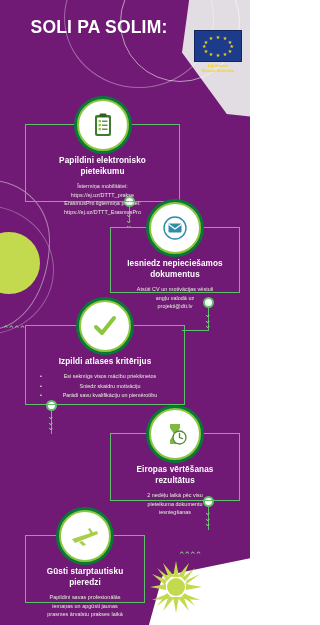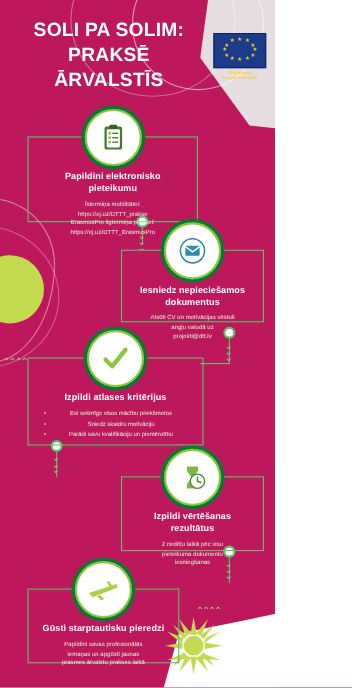--- a/index.html
+++ b/index.html
@@ -4,21 +4,21 @@
 <style>
   * { margin:0; padding:0; box-sizing:border-box; }
   html, body {
     width:250px; height:625px;
     overflow:hidden;
     font-family:"Liberation Sans", sans-serif;
   }
   .poster {
     position:relative;
     width:250px; height:625px;
-    background:#be185d;
+    background:#701a75;
     overflow:hidden;
   }
 
   
   .deco { position:absolute; pointer-events:none; }
   .deco-top-white {
     top:-30px; right:-30px;
     width:140px; height:150px;
     background:#e8e8e8;
     clip-path: polygon(38% 0%, 100% 0%, 100% 100%, 62% 96%, 30% 55%);
@@ -205,21 +205,21 @@
     position:absolute;
     left:0;
     color:#e4f1d8;
   }
 
   
   #card-1 { left:25px;  top:124px; width:155px; height:78px; }
   #card-2 { left:110px; top:227px; width:130px; height:66px; }
   #card-3 { left:25px;  top:325px; width:160px; height:80px; }
   #card-4 { left:110px; top:433px; width:130px; height:68px; }
-  #card-5 { left:25px;  top:535px; width:138px; height:68px; }
+  #card-5 { left:25px;  top:535px; width:120px; height:68px; }
 </style>
 </head>
 <body>
 
 <div class="poster">
 
   <div class="deco deco-top-white"></div>
   <div class="deco deco-top-arc1"></div>
   <div class="deco deco-top-arc2"></div>
   <div class="deco deco-left-swirl1"></div>
@@ -248,21 +248,20 @@
           <polygon points="13,50 19,35 24,37"></polygon>
           <polygon points="39,50 33,35 28,37"></polygon>
         </g>
       </g>
     </svg>
   </div>
 
   <div class="header">
     <div class="title">
       <span>SOLI PA SOLIM:</span>
-      <span>PRAKSĒ ĀRVALSTĪS</span>
     </div>
   </div>
 
   <div class="eu-logo">
     <div class="eu-flag" id="eu-flag">
         <span class="eu-star" style="left: 50%; top: 20%;">★</span>
         <span class="eu-star" style="left: 65%; top: 24.0192%;">★</span>
         <span class="eu-star" style="left: 75.9808%; top: 35%;">★</span>
         <span class="eu-star" style="left: 80%; top: 50%;">★</span>
         <span class="eu-star" style="left: 75.9808%; top: 65%;">★</span>
@@ -383,21 +382,21 @@
 
   <div class="card" id="card-4">
     <div class="card-icon">
       <svg width="26" height="26" viewBox="0 0 26 26" aria-hidden="true">
         <path d="M8 3 h10 v4 l-4 6 4 6 v4 H8 v-4 l4-6 -4-6 z" fill="#7fb843"></path>
         <circle cx="17.5" cy="16.5" r="6.5" fill="#ffffff" stroke="#4f8b2b" stroke-width="1.3"></circle>
         <line x1="17.5" y1="16.5" x2="17.5" y2="12.5" stroke="#4f8b2b" stroke-width="1.3" stroke-linecap="round"></line>
         <line x1="17.5" y1="16.5" x2="20.5" y2="17.6" stroke="#4f8b2b" stroke-width="1.3" stroke-linecap="round"></line>
       </svg>
     </div>
-    <div class="card-title">Izpildi vērtēšanas rezultātus</div>
+    <div class="card-title">Eiropas vērtēšanas rezultātus</div>
     <div class="card-body">
       <p>2 nedēļu laikā pēc visu</p>
       <p>pieteikuma dokumentu</p>
       <p>iesniegšanas</p>
     </div>
   </div>
 
   <div class="card" id="card-5">
     <div class="card-icon">
       <svg width="30" height="28" viewBox="0 0 30 28" aria-hidden="true">

